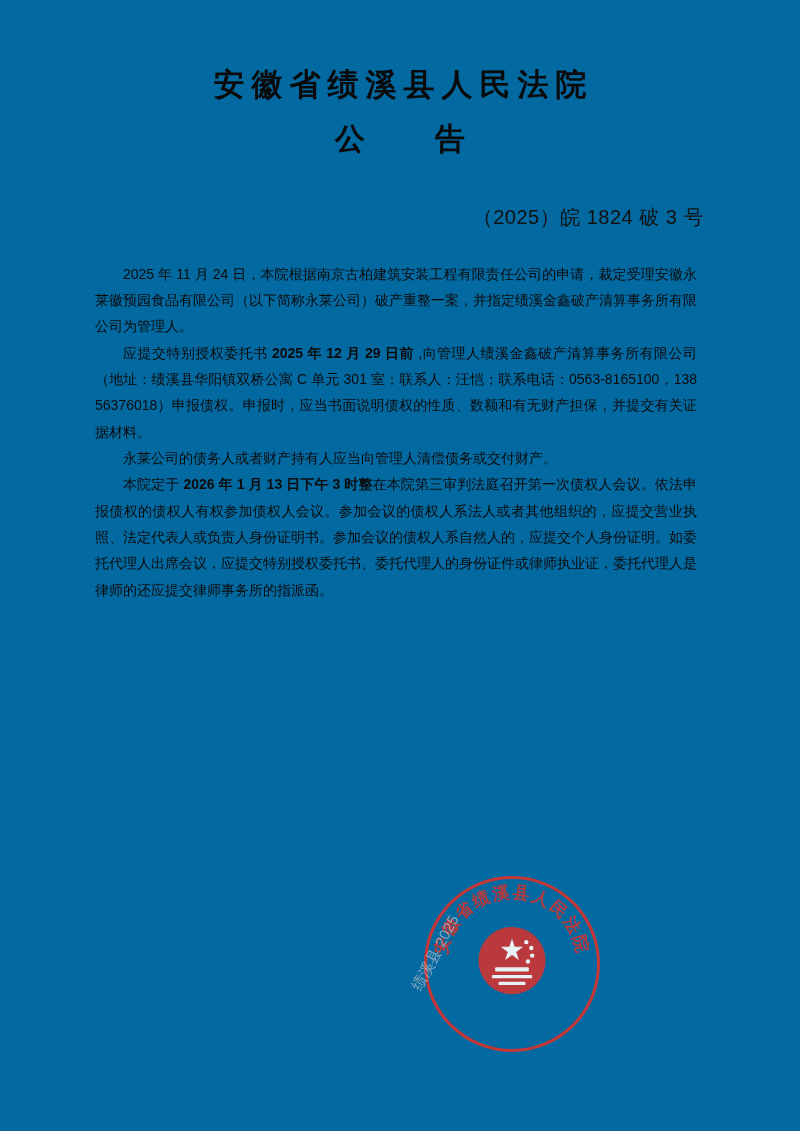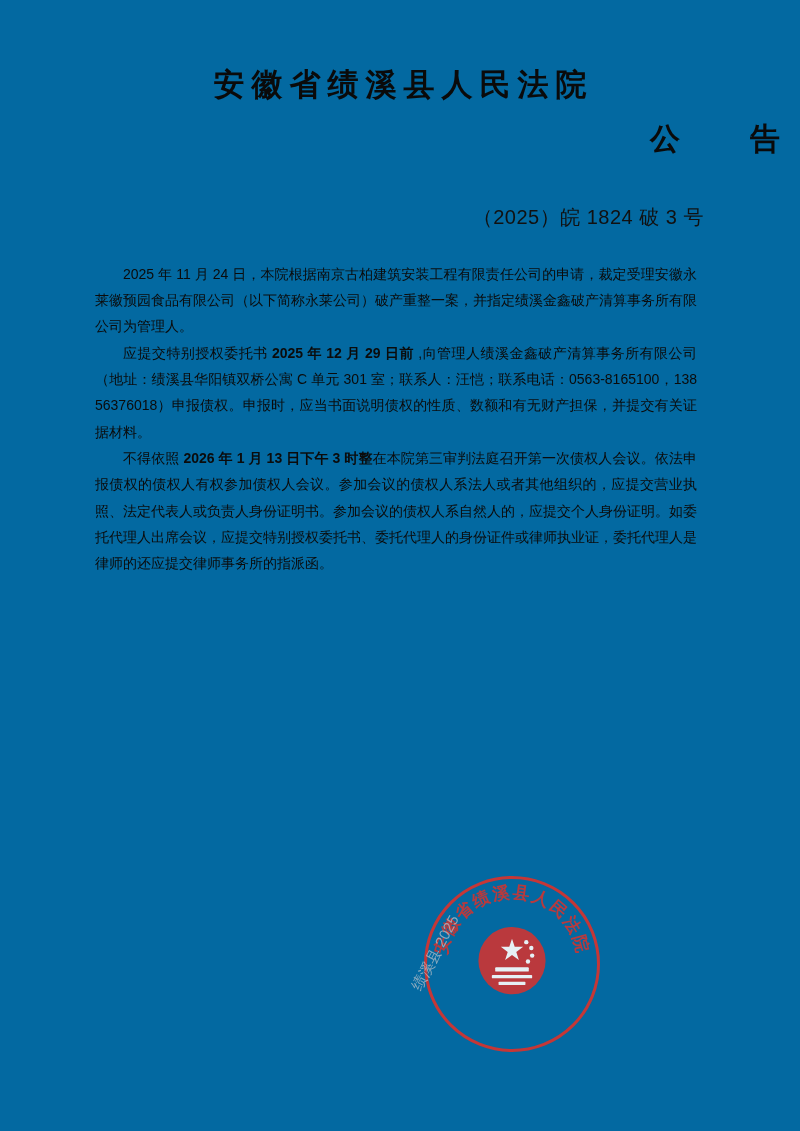--- a/index.html
+++ b/index.html
@@ -36,21 +36,20 @@
     padding-left: 7px;
   }
   .doc-kind {
     font-family: "Liberation Serif", "DejaVu Serif", serif;
     font-size: 30px;
     font-weight: bold;
     letter-spacing: 20px;
     margin: 14px 0 0 0;
     padding-left: 20px;
     color: #0a0a0a;
-    text-align: right;
   }
 
   
   .case-no-row {
     margin-top: 44px;
     padding-right: 96px;
     text-align: right;
     font-size: 20px;
     letter-spacing: 0.5px;
     color: #111;
@@ -153,22 +152,23 @@
     <span>（2025）皖 1824 破 3 号</span>
   </div>
 
   <div class="body-text">
 
     <p class="para"><span>2025 年 11 月 24 日</span><span>，本院根据南京古柏建筑安装工程有限责任公司的申请，裁定受理安徽永莱徽预园食品有限公司（以下简称永莱公司）破产重整一案，并指定绩溪金鑫破产清算事务所有限公司为管理人。</span></p>
 
     <p class="para"><span>应提交特别授权委托书 </span><b class="em">2025 年 12 月 29 日前</b><span> ,向管理人绩溪金鑫破产清算事务所有限公司（地址：绩溪县华阳镇双桥公寓 C 单元 301 室；联系人：汪恺；联系电话：0563-8165100，13856376018）申报债权。申报时，应当书面说明债权的性质、数额和有无财产担保，并提交有关证据材料。</span></p>
 
 
-
-    <p class="para"><span>不得依照 </span><b class="em">2026 年 1 月 13 日下午 3 时整</b><span>在本院第三审判法庭召开第一次债权人会议。依法申报债权的债权人有权参加债权人会议。参加会议的债权人系法人或者其他组织的，应提交营业执照、法定代表人或负责人身份证明书。参加会议的债权人系自然人的，应提交个人身份证明。如委托代理人出席会议，应提交特别授权委托书、委托代理人的身份证件或律师执业证，委托代理人是律师的还应提交律师事务所的指派函。</span></p>
+    <p class="para">永莱公司的债务人或者财产持有人应当向管理人清偿债务或交付财产。</p>
+
+    <p class="para"><span>本院定于 </span><b class="em">2026 年 1 月 13 日下午 3 时整</b><span>在本院第三审判法庭召开第一次债权人会议。依法申报债权的债权人有权参加债权人会议。参加会议的债权人系法人或者其他组织的，应提交营业执照、法定代表人或负责人身份证明书。参加会议的债权人系自然人的，应提交个人身份证明。如委托代理人出席会议，应提交特别授权委托书、委托代理人的身份证件或律师执业证，委托代理人是律师的还应提交律师事务所的指派函。</span></p>
 
   </div>
 
   <div class="seal">
     <div class="seal-ring"></div>
 
     <svg class="seal-arc-text" viewBox="0 0 176 176">
       <defs>
         <path id="arcTop" d="M 22,88 A 66,66 0 0 1 154,88" fill="none"></path>
         <path id="arcBottom" d="M 28,88 A 60,60 0 0 0 148,88" fill="none"></path>

